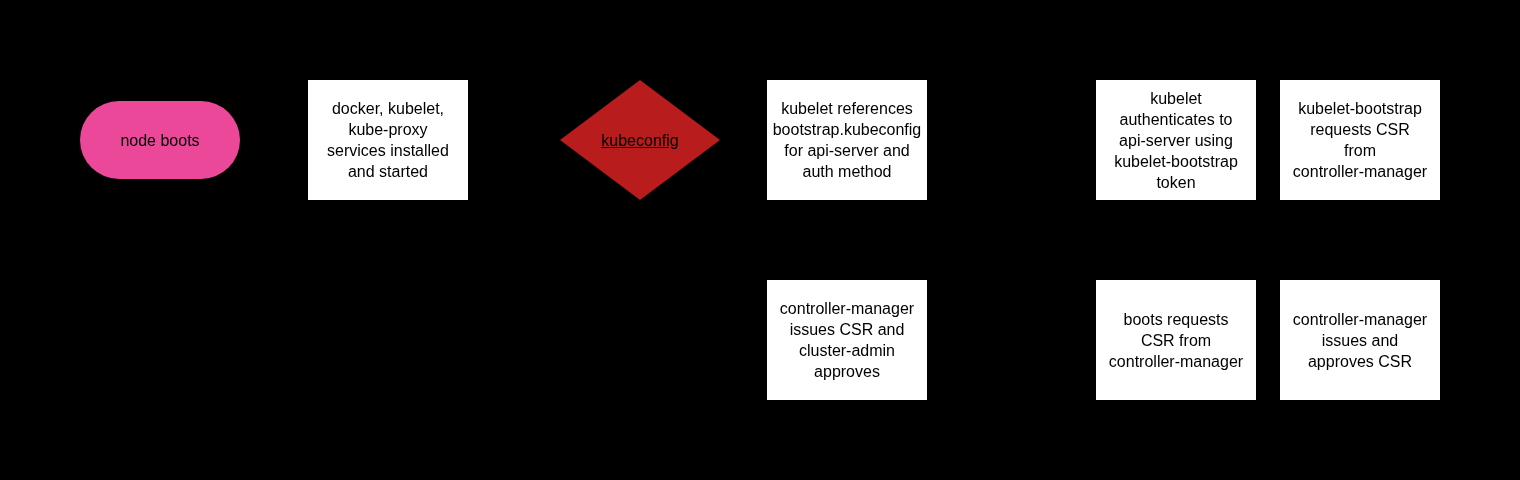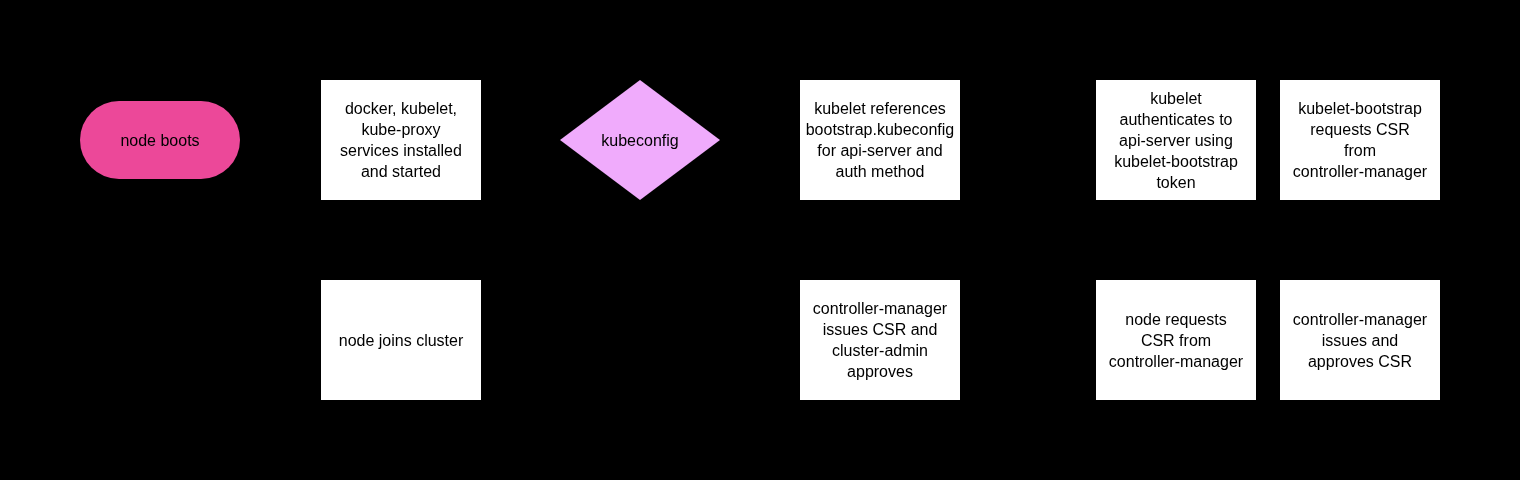--- a/index.html
+++ b/index.html
@@ -30,37 +30,38 @@
   }
   .process {
     left: 0;
     width: 160px;
     height: 120px;
     background: #ffffff;
   }
   .decision {
     width: 160px;
     height: 120px;
-    background: #f0abfc;
+    background: #b91c1c;
     clip-path: polygon(50% 0%, 100% 50%, 50% 100%, 0% 50%);
+    text-decoration: underline;
   }
   .terminator {
     width: 160px;
     height: 78px;
     background: #ec4899;
     border-radius: 39px;
   }
   .row1 { top: 80px; }
   .row2 { top: 280px; }
   .row1.terminator { top: 101px; }
   .row2.terminator { top: 301px; }
   .c1 { left: 80px; }
-  .c2 { left: 321px; }
+  .c2 { left: 308px; }
   .c3 { left: 560px; }
-  .c4 { left: 800px; }
+  .c4 { left: 767px; }
   .c5 { left: 1096px; }
   .c6 { left: 1280px; }
 </style>
 </head>
 <body>
 
 <div class="canvas">
 
   <div class="node terminator row1 c1">
     <span class="label">node boots</span>
@@ -93,34 +94,31 @@
   </div>
 
   <div class="node process row1 c6">
     <span class="label">kubelet-bootstrap
 requests CSR
 from
 controller-manager</span>
   </div>
 
 
-  <div class="node process row2 c2">
-    <span class="label">node joins cluster</span>
-  </div>
 
 
   <div class="node process row2 c4">
     <span class="label">controller-manager
 issues CSR and
 cluster-admin
 approves</span>
   </div>
 
   <div class="node process row2 c5">
-    <span class="label">node requests
+    <span class="label">boots requests
 CSR from
 controller-manager</span>
   </div>
 
   <div class="node process row2 c6">
     <span class="label">controller-manager
 issues and
 approves CSR</span>
   </div>
 

